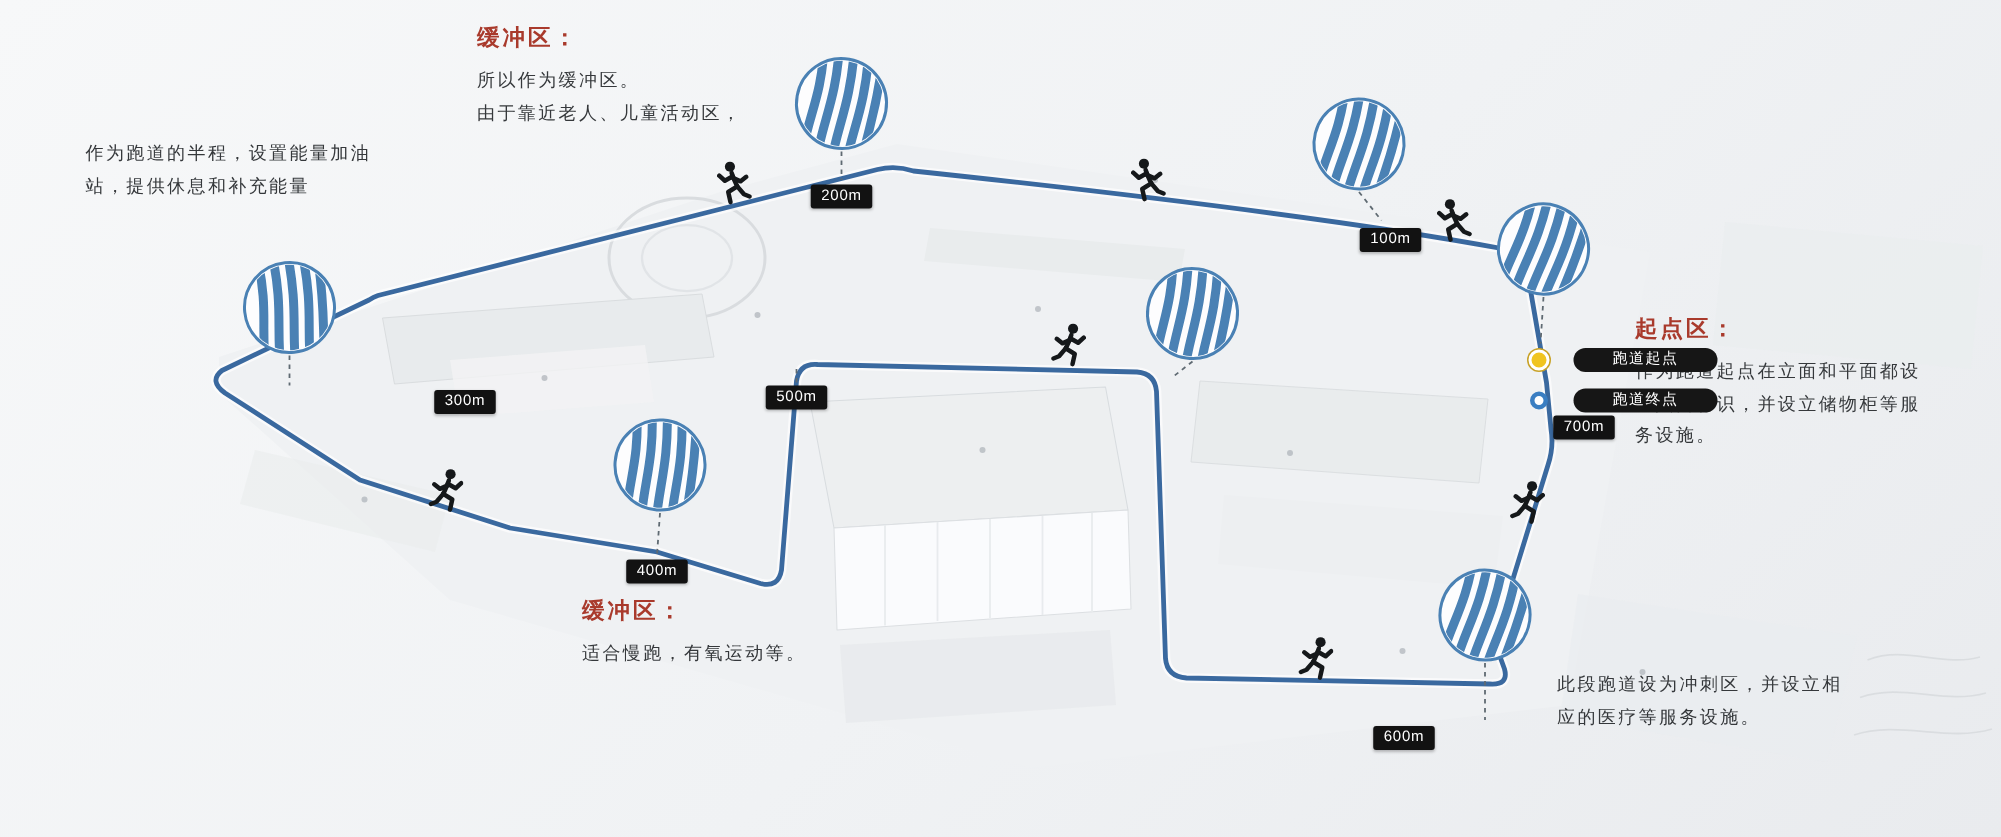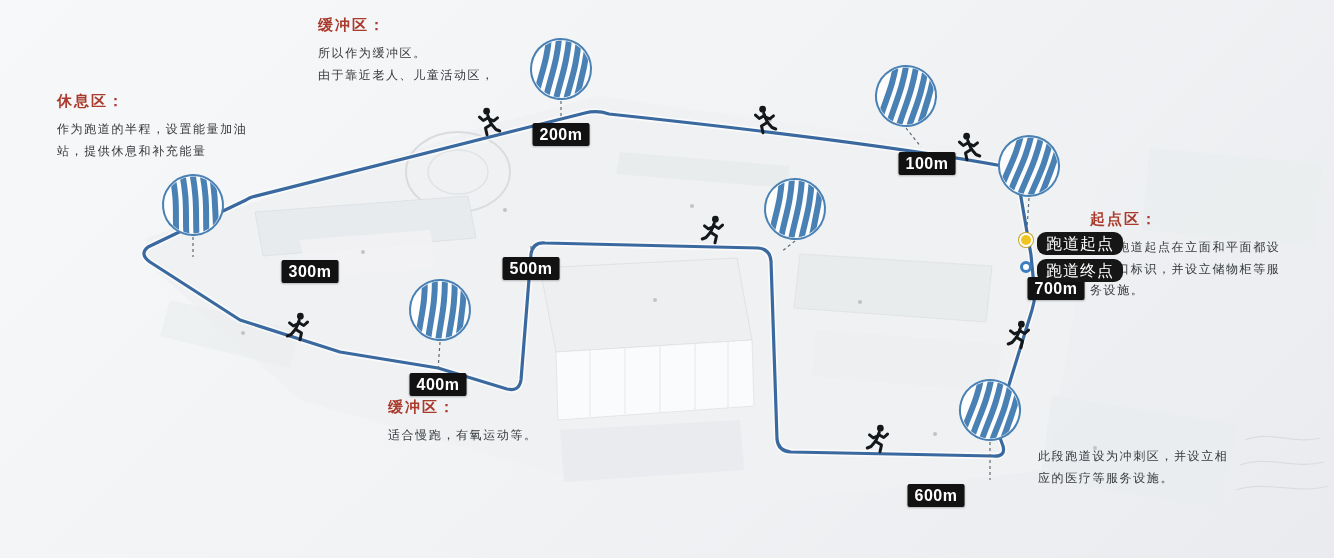--- a/index.html
+++ b/index.html
@@ -9,27 +9,27 @@
     font-family:"Liberation Sans","DejaVu Sans",sans-serif;
   }
   .scene{position:absolute;left:0;top:0;z-index:1;}
   
   .annotation{position:absolute;z-index:4;}
   .annotation .ttl{font-size:15px;font-weight:bold;color:#a93a2c;letter-spacing:2px;margin:0 0 8px 0;}
   .annotation .ln{font-size:12px;color:#35383b;letter-spacing:1.6px;line-height:1.8;margin:0;}
   
   .distance-badge{
     position:absolute;z-index:5;transform:translateX(-50%);
-    background:#121212;color:#fff;font-size:16px;font-weight:700;
+    background:#121212;color:#fff;font-size:10px;font-weight:400;
     padding:1.5px 7px;border-radius:2px;letter-spacing:.5px;white-space:nowrap;
     line-height:1.25;box-shadow:0 1px 2px rgba(0,0,0,.25);
   }
   .track-pill{
-    position:absolute;z-index:5;background:#161616;color:#fff;font-size:16px;
-    padding:2px 9px;border-radius:9px;letter-spacing:1px;white-space:nowrap;line-height:1.2;
+    position:absolute;z-index:5;background:#161616;color:#fff;font-size:10px;
+    padding:2px 26px;border-radius:9px;letter-spacing:1px;white-space:nowrap;line-height:1.2;margin-left:12px;
   }
   .dot{position:absolute;z-index:6;border-radius:50%;}
   .dot-start{width:10px;height:10px;background:#f0c41f;border:2px solid #ffffff;box-shadow:0 0 0 1px #c8a227;}
   .dot-end{width:6px;height:6px;background:#ffffff;border:3px solid #3a7ec2;}
   .zoom-inset{position:absolute;z-index:4;width:64px;height:64px;}
   .runner{position:absolute;z-index:4;width:24px;height:30px;}
   .flip{transform:scaleX(-1);}
 </style>
 </head>
 <body>
@@ -182,21 +182,20 @@
   <div class="distance-badge" style="left:531px;top:257px">500m</div>
   <div class="distance-badge" style="left:936px;top:484px">600m</div>
   <div class="distance-badge" style="left:1056px;top:277px">700m</div>
 
   <div class="dot dot-start" style="left:1019px;top:233px"></div>
   <div class="dot dot-end" style="left:1020px;top:261px"></div>
   <div class="track-pill" style="left:1037px;top:232px">跑道起点</div>
   <div class="track-pill" style="left:1037px;top:259px">跑道终点</div>
 
   <div class="annotation" style="left:57px;top:92px;width:220px">
-    <p class="ttl">休息区：</p>
     <p class="ln">作为跑道的半程，设置能量加油</p>
     <p class="ln">站，提供休息和补充能量</p>
   </div>
 
   <div class="annotation" style="left:318px;top:16px;width:220px">
     <p class="ttl">缓冲区：</p>
     <p class="ln">所以作为缓冲区。</p>
     <p class="ln">由于靠近老人、儿童活动区，</p>
   </div>
 

